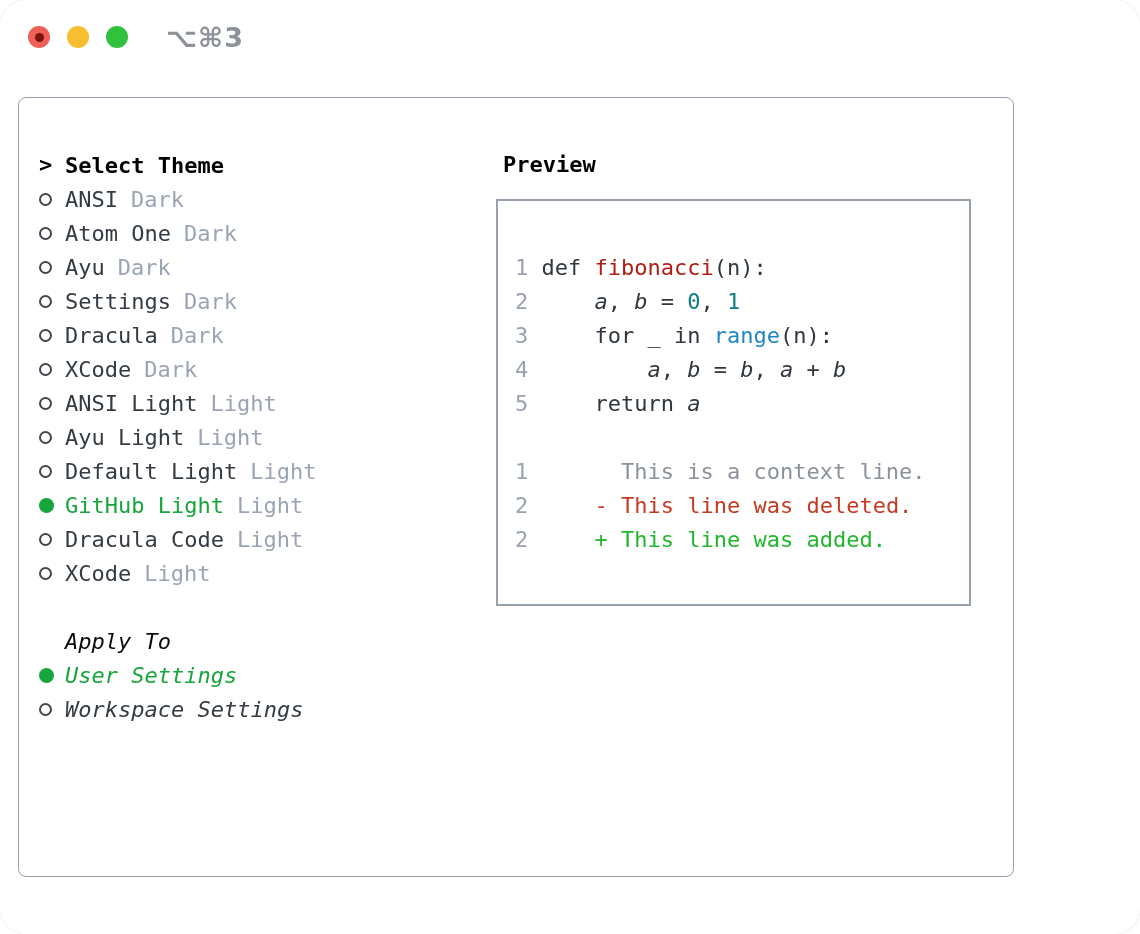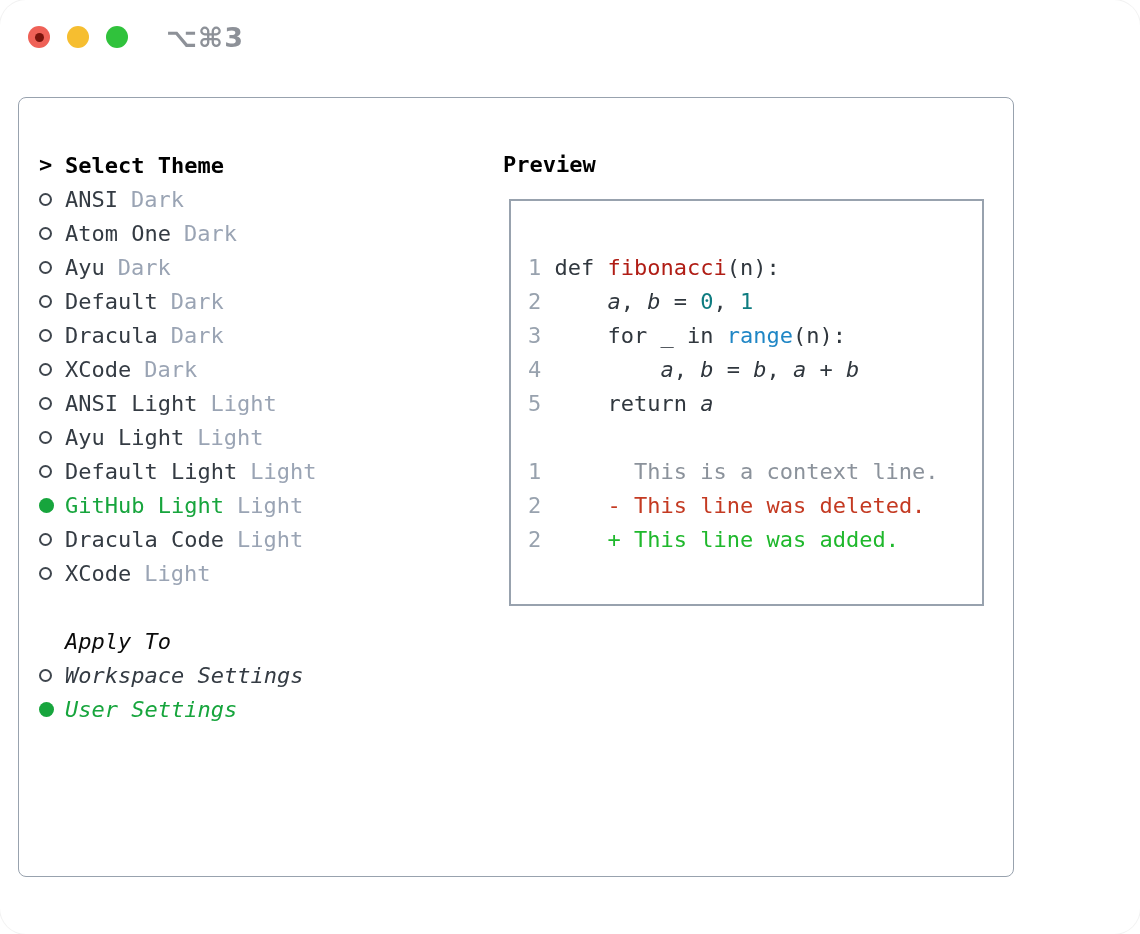--- a/index.html
+++ b/index.html
@@ -38,21 +38,21 @@
   .title-text{font-weight:700;color:var(--heading);}
   .name{color:var(--item_name);text-align:right;}
   .name.selected{color:var(--selected_green);}
   .tag{color:var(--item_tag);margin-left:13px;}
   .apply-block{margin-top:34px;font-style:italic;}
   .apply-title{color:#0b0b0b;}
   .help{margin-top:34px;max-width:420px;line-height:34px;color:var(--help_gray);}
   
   .preview-title{position:absolute;left:484px;top:50px;height:34px;line-height:34px;
                  font-size:22px;font-weight:700;color:var(--heading);text-align:right;}
-  .preview-box{position:absolute;left:490px;top:101px;width:475px;height:407px;
+  .preview-box{position:absolute;left:477px;top:101px;width:475px;height:407px;
                border:2px solid var(--panel_border);background:#fff;}
   .preview-box pre{margin:0;padding:50px 0 0 17px;font-family:"DejaVu Sans Mono","Liberation Mono",monospace;
                    font-size:22px;line-height:34px;color:var(--code_plain);}
   .c-ln{color:var(--line_no);}
   .c-t{color:var(--code_plain);}
   .c-fn{color:var(--fn_red);}
   .c-num{color:var(--num_teal);}
   .c-bi{color:var(--builtin_blue);}
   .c-var{color:var(--code_plain);font-style:italic;}
   .c-ctx{color:var(--ctx_gray);}
@@ -77,38 +77,38 @@
   <div class="panel">
     <div class="left-col">
       <div class="row">
         <span class="marker"><span class="arrow-glyph">&gt;</span></span>
         <span class="title-text">Select Theme</span>
       </div>
       <div id="theme-list">
           <div class="row"><span class="marker"><span class="circle"></span></span><span class="name">ANSI</span><span class="tag">Dark</span></div>
           <div class="row"><span class="marker"><span class="circle"></span></span><span class="name">Atom One</span><span class="tag">Dark</span></div>
           <div class="row"><span class="marker"><span class="circle"></span></span><span class="name">Ayu</span><span class="tag">Dark</span></div>
-          <div class="row"><span class="marker"><span class="circle"></span></span><span class="name">Default</span><span class="tag">Dark</span></div>
+          <div class="row"><span class="marker"><span class="circle"></span></span><span class="name">Settings</span><span class="tag">Dark</span></div>
           <div class="row"><span class="marker"><span class="circle"></span></span><span class="name">Dracula</span><span class="tag">Dark</span></div>
           <div class="row"><span class="marker"><span class="circle"></span></span><span class="name">XCode</span><span class="tag">Dark</span></div>
           <div class="row"><span class="marker"><span class="circle"></span></span><span class="name">ANSI Light</span><span class="tag">Light</span></div>
           <div class="row"><span class="marker"><span class="circle"></span></span><span class="name">Ayu Light</span><span class="tag">Light</span></div>
           <div class="row"><span class="marker"><span class="circle"></span></span><span class="name">Default Light</span><span class="tag">Light</span></div>
           <div class="row"><span class="marker"><span class="circle filled"></span></span><span class="name selected">GitHub Light</span><span class="tag">Light</span></div>
           <div class="row"><span class="marker"><span class="circle"></span></span><span class="name">Dracula Code</span><span class="tag">Light</span></div>
           <div class="row"><span class="marker"><span class="circle"></span></span><span class="name">XCode</span><span class="tag">Light</span></div>
         </div>
       <div class="apply-block">
         <div class="row">
           <span class="marker"></span>
           <span class="apply-title">Apply To</span>
         </div>
         <div id="apply-list">
+            <div class="row"><span class="marker"><span class="circle filled"></span></span><span class="name selected">User Settings</span></div>
             <div class="row"><span class="marker"><span class="circle"></span></span><span class="name">Workspace Settings</span></div>
-            <div class="row"><span class="marker"><span class="circle filled"></span></span><span class="name selected">User Settings</span></div>
           </div>
       </div>
     </div>
 
     <div class="preview-title">Preview</div>
     <div class="preview-box">
       <pre id="code"><span class="c-ln">1</span><span class="c-t"> def </span><span class="c-fn">fibonacci</span><span class="c-t">(n):</span>
 <span class="c-ln">2</span><span class="c-t">     </span><span class="c-var">a</span><span class="c-t">, </span><span class="c-var">b</span><span class="c-t"> = </span><span class="c-num">0</span><span class="c-t">, </span><span class="c-num">1</span>
 <span class="c-ln">3</span><span class="c-t">     for _ in </span><span class="c-bi">range</span><span class="c-t">(n):</span>
 <span class="c-ln">4</span><span class="c-t">         </span><span class="c-var">a</span><span class="c-t">, </span><span class="c-var">b</span><span class="c-t"> = </span><span class="c-var">b</span><span class="c-t">, </span><span class="c-var">a</span><span class="c-t"> + </span><span class="c-var">b</span>

